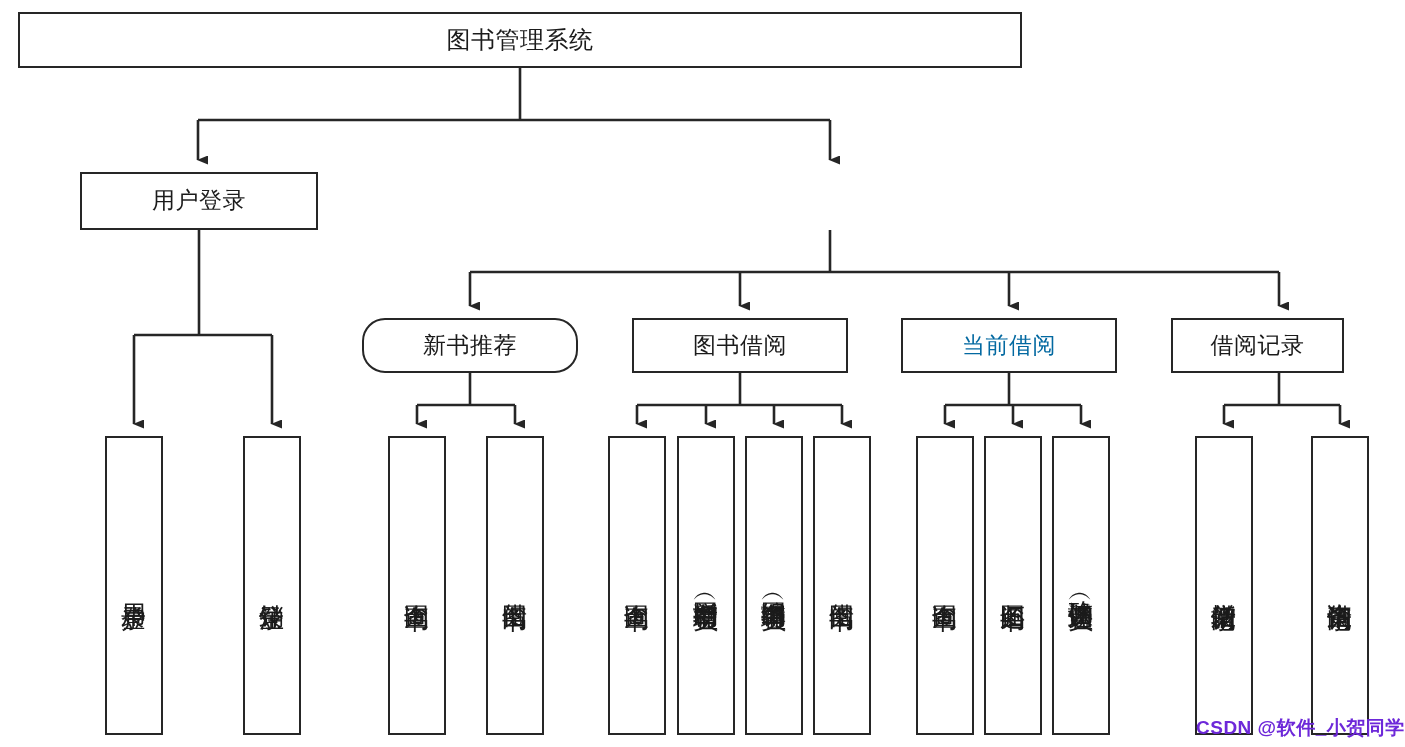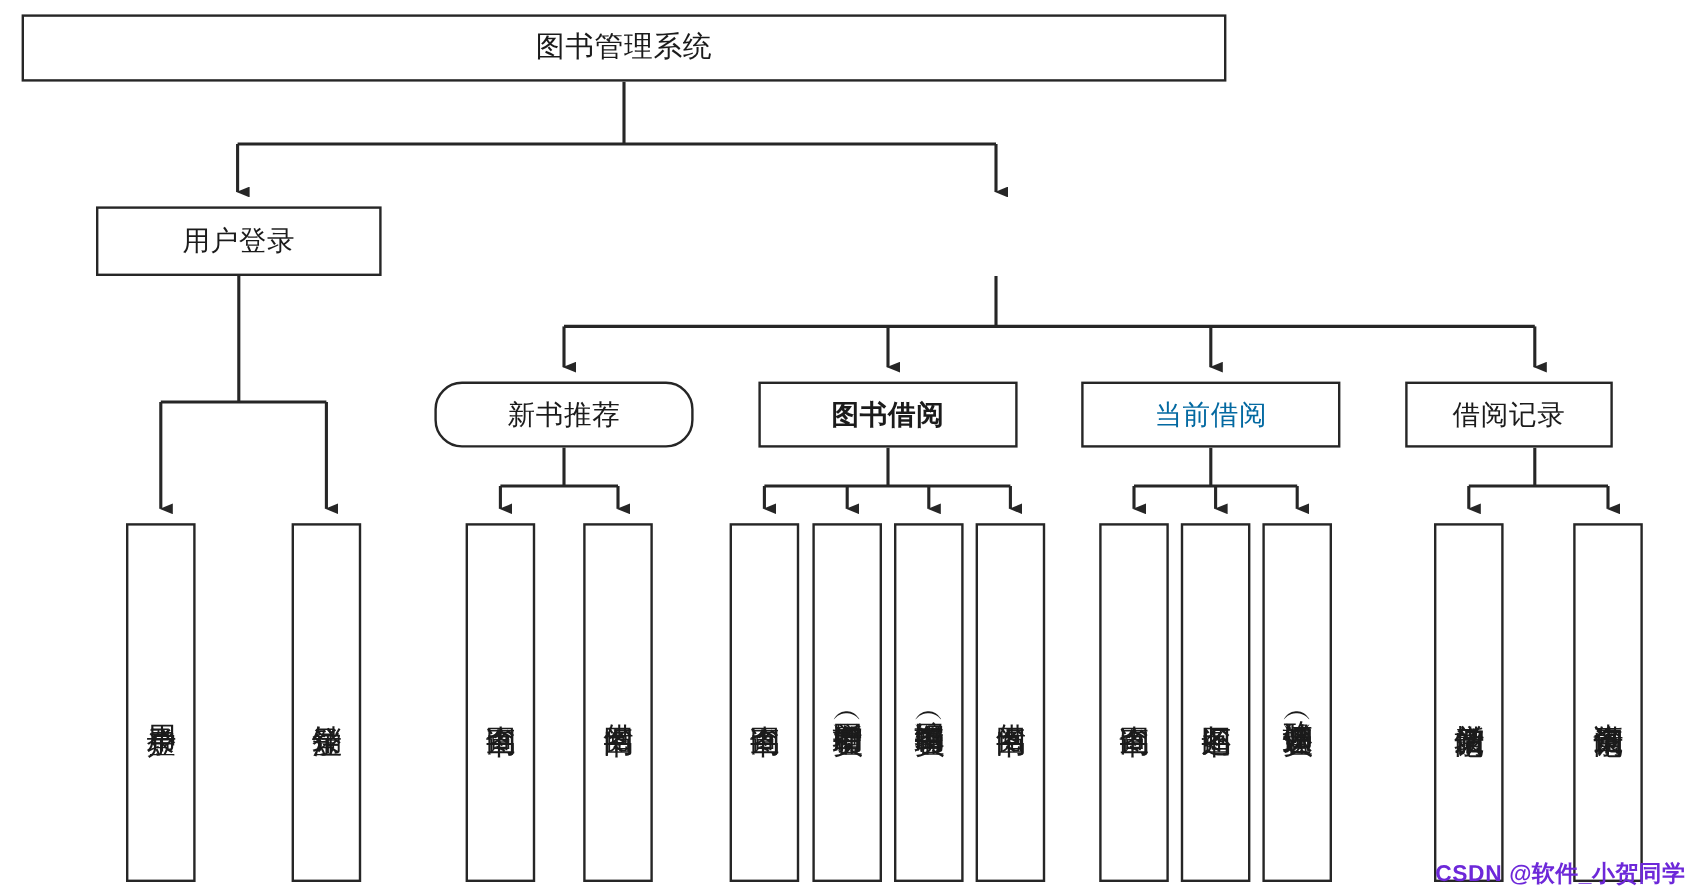--- a/index.html
+++ b/index.html
@@ -117,21 +117,21 @@
       <path d="M1224,405 L1224,424" marker-end="url(#arrowhead)"></path>
       <path d="M1340,405 L1340,424" marker-end="url(#arrowhead)"></path>
     </g>
   </svg>
 
   <div class="node node-h node-root" style="left: 18px; top: 12px; width: 1004px; height: 56px; border-color: rgb(38, 38, 38); background: rgb(255, 255, 255); color: rgb(27, 27, 27);">图书管理系统</div>
 
   <div class="node node-h" style="left: 80px; top: 172px; width: 238px; height: 58px; border-color: rgb(38, 38, 38); background: rgb(255, 255, 255); color: rgb(27, 27, 27);">用户登录</div>
 
   <div class="node node-h" style="left: 362px; top: 318px; width: 216px; height: 55px; border-color: rgb(38, 38, 38); background: rgb(255, 255, 255); color: rgb(27, 27, 27); border-radius: 23px;">新书推荐</div>
-  <div class="node node-h" style="left: 632px; top: 318px; width: 216px; height: 55px; border-color: rgb(38, 38, 38); background: rgb(255, 255, 255); color: rgb(27, 27, 27); font-weight: bold;">图书借阅</div>
+  <div class="node node-h" style="left: 632px; top: 318px; width: 216px; height: 55px; border-color: rgb(38, 38, 38); background: rgb(255, 255, 255); color: rgb(27, 27, 27);">图书借阅</div>
   <div class="node node-h" style="left: 901px; top: 318px; width: 216px; height: 55px; border-color: rgb(38, 38, 38); background: rgb(255, 255, 255); color: #0369a1;">当前借阅</div>
   <div class="node node-h" style="left: 1171px; top: 318px; width: 173px; height: 55px; border-color: rgb(38, 38, 38); background: rgb(255, 255, 255); color: rgb(27, 27, 27);">借阅记录</div>
 
   <div class="node node-v" style="left: 105px; top: 436px; width: 58px; height: 299px; border-color: rgb(38, 38, 38); background: rgb(255, 255, 255); color: rgb(27, 27, 27);">用户登录</div>
   <div class="node node-v" style="left: 243px; top: 436px; width: 58px; height: 299px; border-color: rgb(38, 38, 38); background: rgb(255, 255, 255); color: rgb(27, 27, 27);">注销登录</div>
   <div class="node node-v" style="left: 388px; top: 436px; width: 58px; height: 299px; border-color: rgb(38, 38, 38); background: rgb(255, 255, 255); color: rgb(27, 27, 27);">查询图书</div>
   <div class="node node-v" style="left: 486px; top: 436px; width: 58px; height: 299px; border-color: rgb(38, 38, 38); background: rgb(255, 255, 255); color: rgb(27, 27, 27);">借阅图书</div>
   <div class="node node-v" style="left: 608px; top: 436px; width: 58px; height: 299px; border-color: rgb(38, 38, 38); background: rgb(255, 255, 255); color: rgb(27, 27, 27);">查询图书</div>
   <div class="node node-v" style="left: 677px; top: 436px; width: 58px; height: 299px; border-color: rgb(38, 38, 38); background: rgb(255, 255, 255); color: rgb(27, 27, 27);">新增图书（管理员）</div>
   <div class="node node-v" style="left: 745px; top: 436px; width: 58px; height: 299px; border-color: rgb(38, 38, 38); background: rgb(255, 255, 255); color: rgb(27, 27, 27);">编辑图书（管理员）</div>

